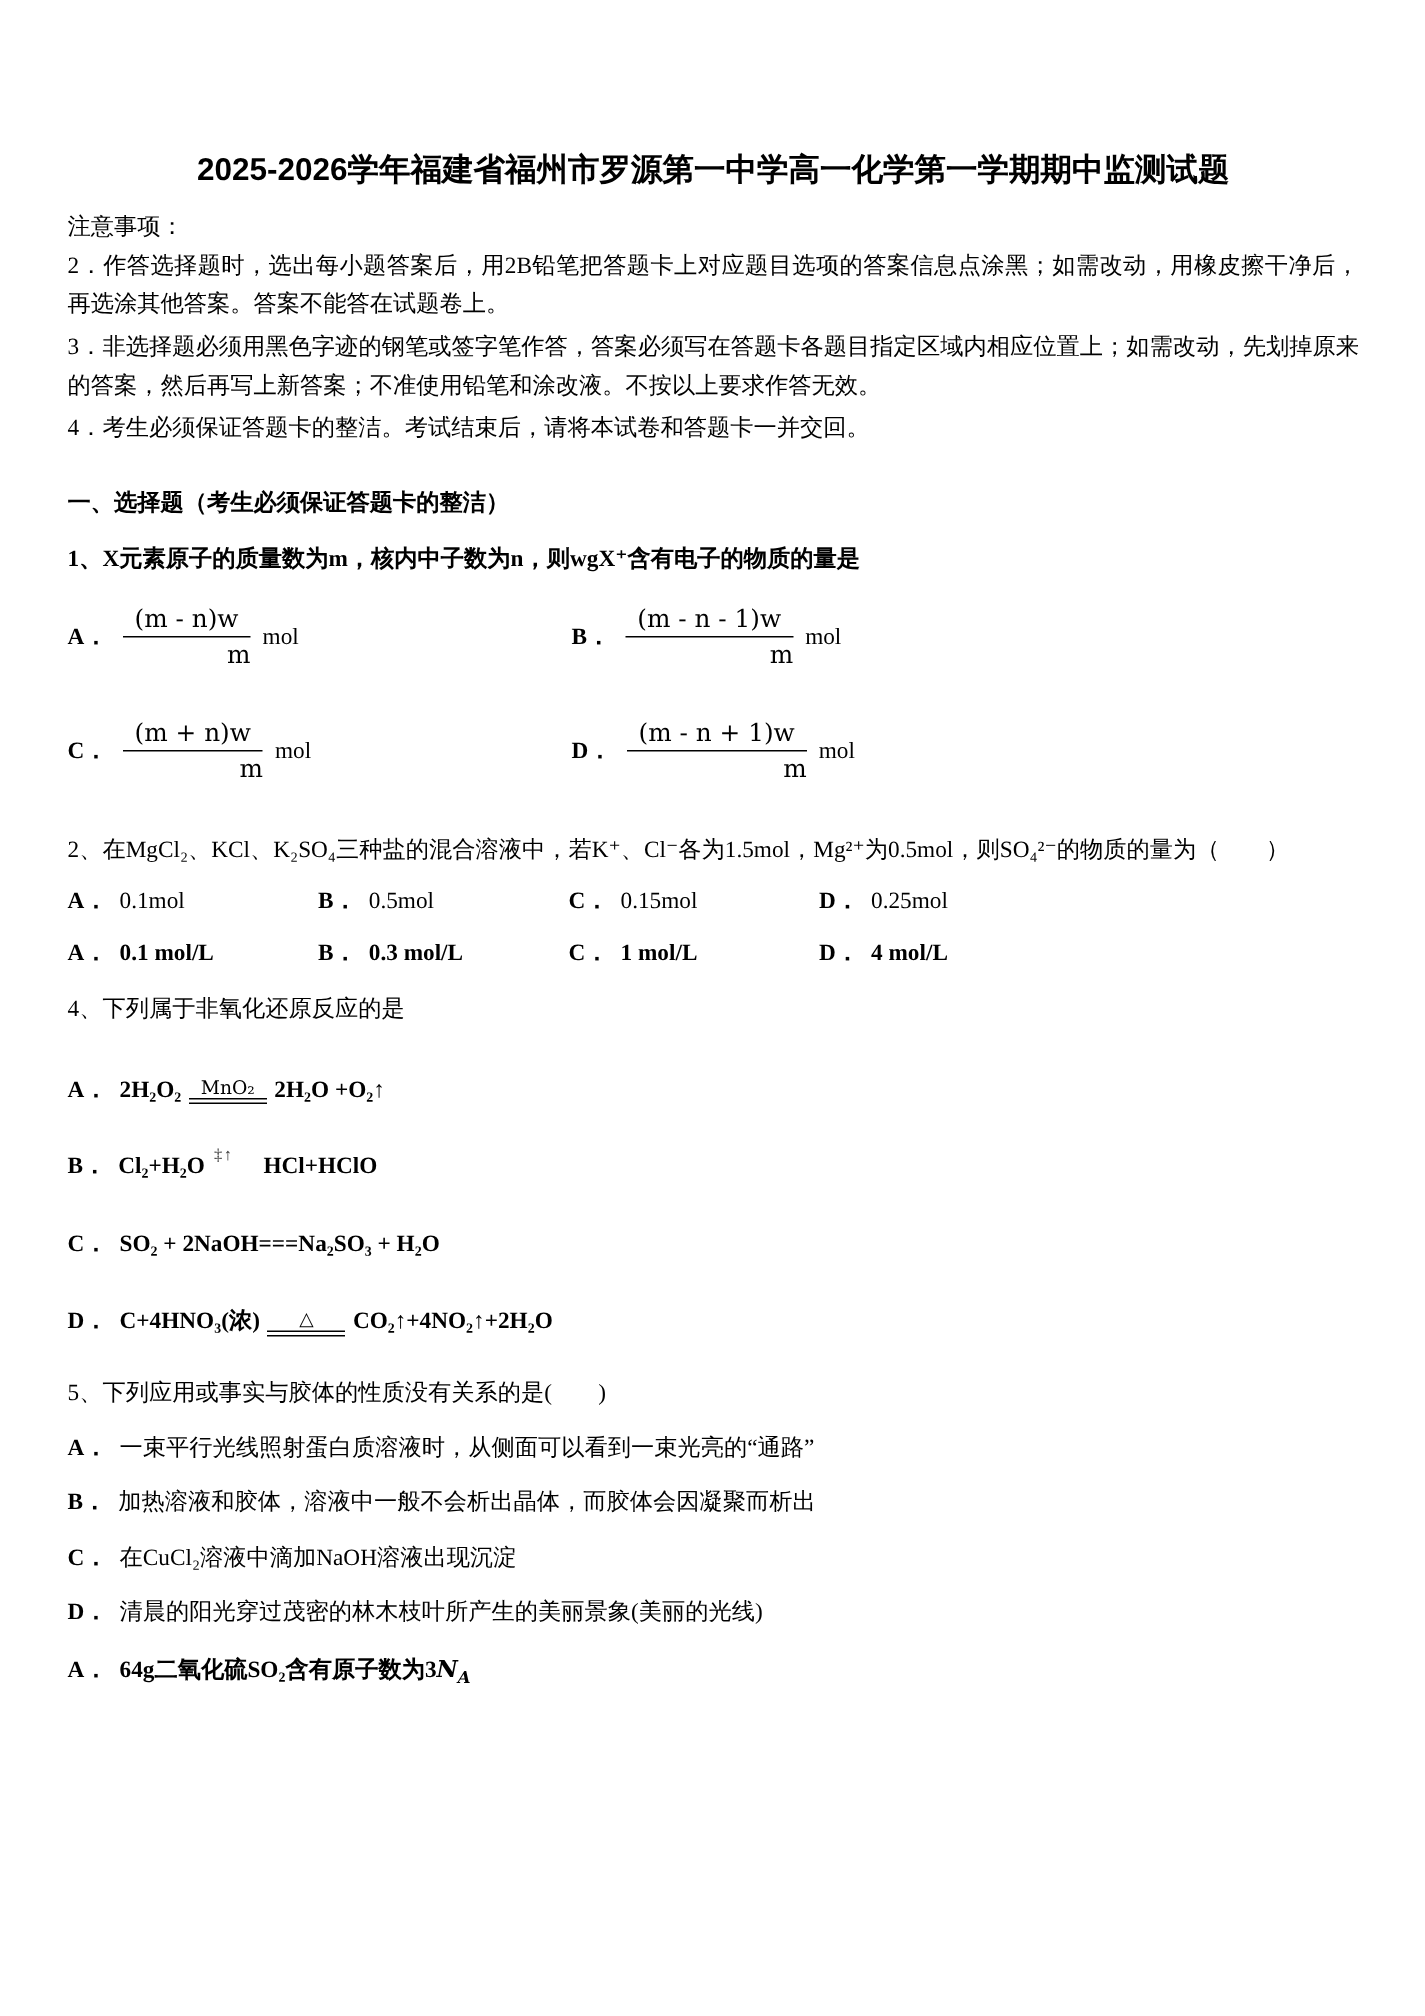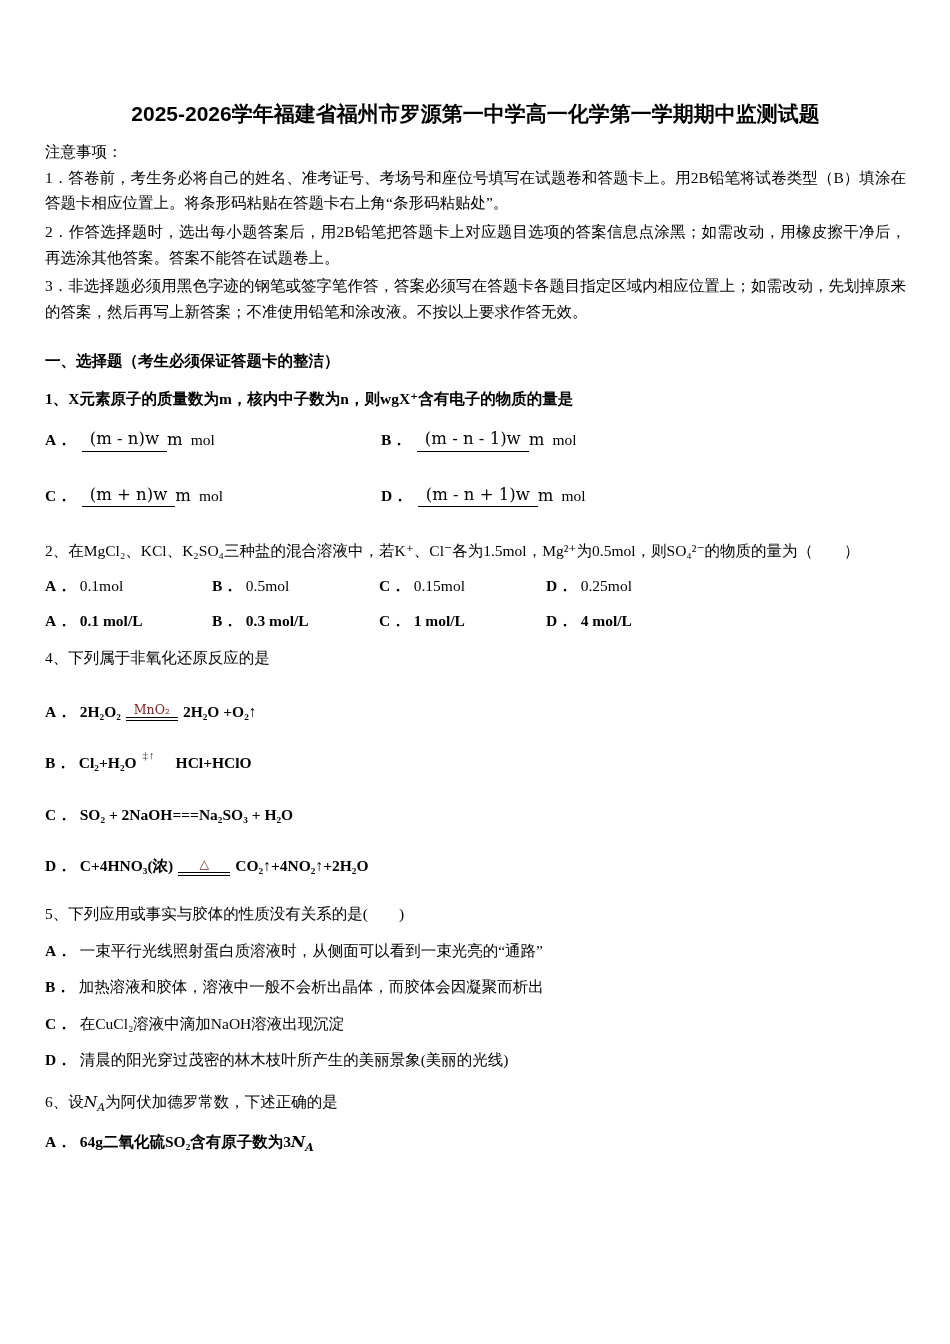--- a/index.html
+++ b/index.html
@@ -32,21 +32,21 @@
     margin-top: 24px;
   }
   .stem { margin-top: 12px; }
   .stem.bold { font-weight: 700; }
 
   
   .q1-row { display: flex; margin: 16px 0 30px 0; }
   .q1-opt { width: 336px; display: flex; align-items: center; }
   .opt-label { font-weight: 700; margin-right: 8px; }
   .frac {
-    display: inline-flex; align-items: flex-start;
+    display: inline-flex; flex-direction: column; align-items: flex-end;
     font-family: "DejaVu Serif", serif; font-size: 16.5px; line-height: 1.3;
     margin: 0 8px 0 2px; text-align: center;
   }
   .frac .num { padding: 0 8px 1px 8px; border-bottom: 1px solid #000; }
   .frac .den { padding-top: 1px; }
   .unit { font-weight: 400; }
 
   
   .opt-row { display: flex; margin-top: 9px; }
   .opt-row .opt { width: 167px; display: flex; }
@@ -55,21 +55,21 @@
   .opt-text { white-space: nowrap; }
 
   
   .q4-opt { display: flex; align-items: center; margin-top: 26px; font-weight: 700; }
   .q4-opt.first { margin-top: 28px; }
   .eqstack {
     display: inline-flex; flex-direction: column; align-items: center;
     margin: 0 5px; font-weight: 400;
   }
   .eqstack .cond {
-    font-size: 12.5px; line-height: 1.25; color: #7f1d1d;
+    font-size: 12.5px; line-height: 1.25; color: #000000;
     font-family: "DejaVu Serif", serif;
   }
   .eqstack .dbar {
     height: 4px; width: 100%; min-width: 52px;
     border-top: 1.5px solid #000; border-bottom: 1.5px solid #000;
   }
   .raised {
     font-size: 11px; position: relative; top: -8px;
     letter-spacing: 1px; margin: 0 18px 0 6px; font-weight: 400; color: #333;
   }
@@ -86,23 +86,23 @@
 </style>
 </head>
 <body>
 
 <div class="page">
 
   <h1 class="title">2025-2026学年福建省福州市罗源第一中学高一化学第一学期期中监测试题</h1>
 
   <div class="notice">
     <p>注意事项：</p>
-    <p class="nitem">1．答卷前，考生务必将自己的姓名、准考证号、考场号和座位号填写在试题卷和答题卡上。用2B铅笔将试卷类型（B）填涂在答题卡相应位置上。将条形码粘贴在答题卡右上角“条形码粘贴处”。</p>
     <p class="nitem">2．作答选择题时，选出每小题答案后，用2B铅笔把答题卡上对应题目选项的答案信息点涂黑；如需改动，用橡皮擦干净后，再选涂其他答案。答案不能答在试题卷上。</p>
     <p class="nitem">3．非选择题必须用黑色字迹的钢笔或签字笔作答，答案必须写在答题卡各题目指定区域内相应位置上；如需改动，先划掉原来的答案，然后再写上新答案；不准使用铅笔和涂改液。不按以上要求作答无效。</p>
+    <p class="nitem">4．考生必须保证答题卡的整洁。考试结束后，请将本试卷和答题卡一并交回。</p>
   </div>
 
   <div class="section-heading">一、选择题（考生必须保证答题卡的整洁）</div>
 
   <div>
     <div class="stem bold">1、X元素原子的质量数为m，核内中子数为n，则wgX⁺含有电子的物质的量是</div>
     <div class="q1-row">
       <div class="q1-opt">
         <span class="opt-label">A．</span>
         <span class="frac">
@@ -233,21 +233,18 @@
       <span class="opt-label">C．</span>
       <span>在CuCl₂溶液中滴加NaOH溶液出现沉淀</span>
     </div>
     <div class="q5-opt">
       <span class="opt-label">D．</span>
       <span>清晨的阳光穿过茂密的林木枝叶所产生的美丽景象(美丽的光线)</span>
     </div>
   </div>
 
   <div>
-    <div class="q6-stem">
-      <span>6、设</span><span class="nsym">N</span><sub class="nsub">A</sub><span>为阿伏加德罗常数，下述正确的是</span>
-    </div>
     <div class="q6-optA">
       <span class="opt-label">A．</span><span>64g二氧化硫SO₂含有原子数为3</span><span class="nsym">N</span><sub class="nsub">A</sub>
     </div>
   </div>
 
 </div>
 
 </body></html>

